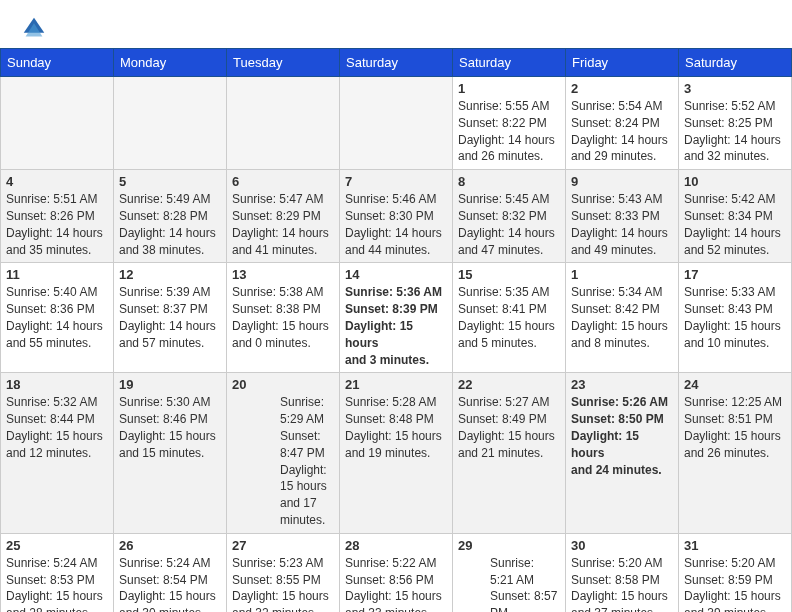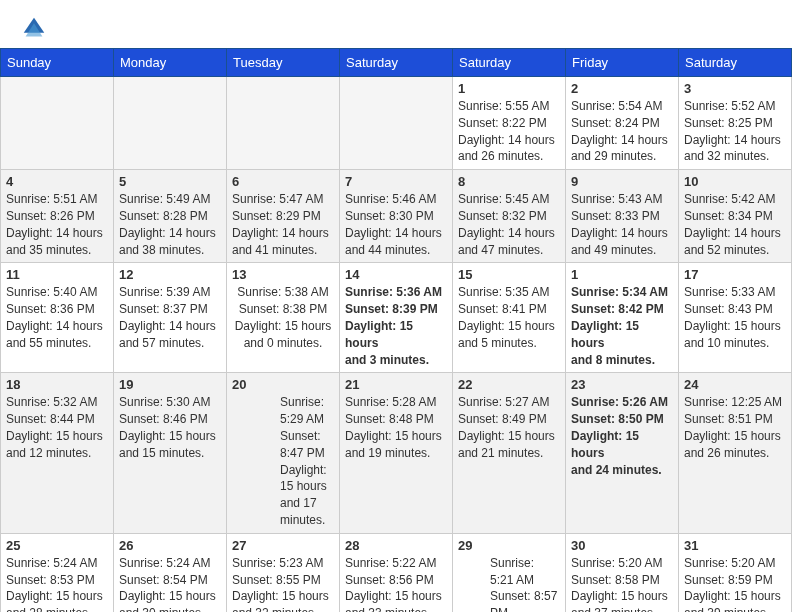--- a/index.html
+++ b/index.html
@@ -237,42 +237,42 @@
         </td>
         <td>
           <span class="day-number">12</span>
           <div class="day-info" style="white-space: pre-line;">Sunrise: 5:39 AM
 Sunset: 8:37 PM
 Daylight: 14 hours
 and 57 minutes.</div>
         </td>
         <td>
           <span class="day-number">13</span>
-          <div class="day-info" style="white-space: pre-line; text-align: center;">Sunrise: 5:38 AM
+          <div class="day-info" style="white-space: pre-line;">Sunrise: 5:38 AM
 Sunset: 8:38 PM
 Daylight: 15 hours
 and 0 minutes.</div>
         </td>
         <td>
           <span class="day-number">14</span>
           <div class="day-info" style="white-space: pre-line; font-weight: bold;">Sunrise: 5:36 AM
 Sunset: 8:39 PM
 Daylight: 15 hours
 and 3 minutes.</div>
         </td>
         <td>
           <span class="day-number">15</span>
           <div class="day-info" style="white-space: pre-line;">Sunrise: 5:35 AM
 Sunset: 8:41 PM
 Daylight: 15 hours
 and 5 minutes.</div>
         </td>
         <td>
           <span class="day-number">1</span>
-          <div class="day-info" style="white-space: pre-line; font-weight: bold;">Sunrise: 5:34 AM
+          <div class="day-info" style="white-space: pre-line;">Sunrise: 5:34 AM
 Sunset: 8:42 PM
 Daylight: 15 hours
 and 8 minutes.</div>
         </td>
         <td>
           <span class="day-number">17</span>
           <div class="day-info" style="white-space: pre-line;">Sunrise: 5:33 AM
 Sunset: 8:43 PM
 Daylight: 15 hours
 and 10 minutes.</div>

